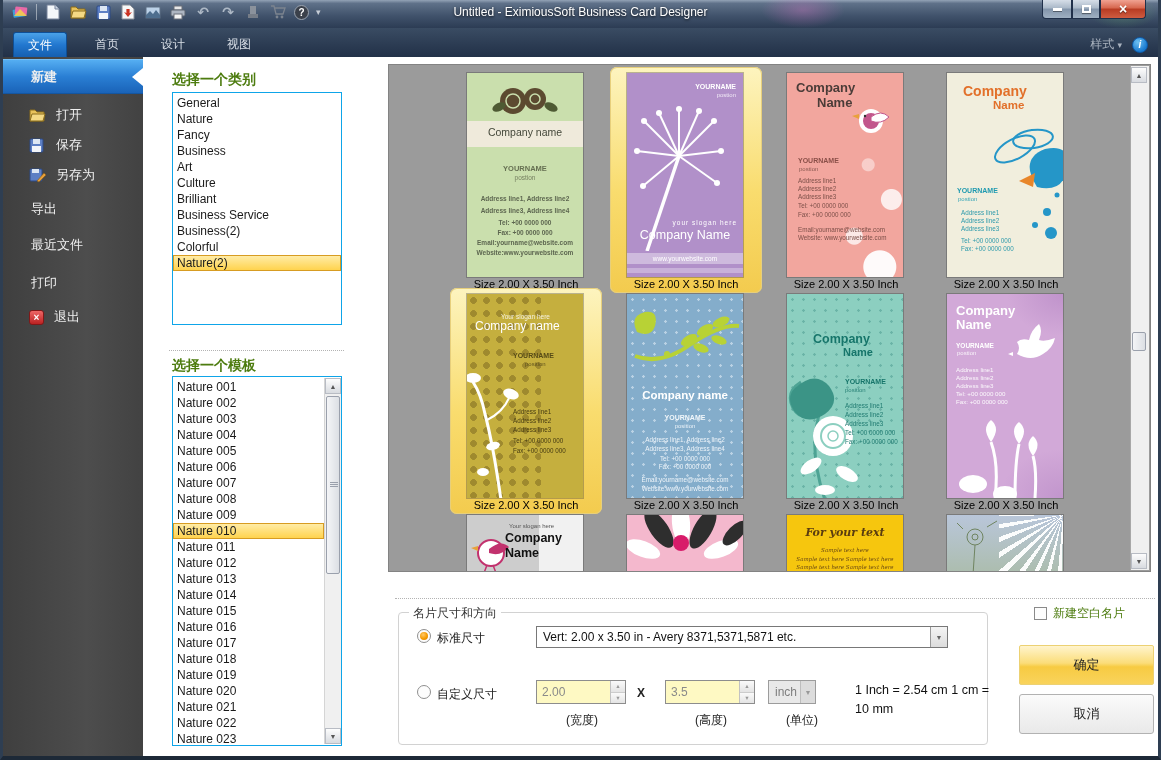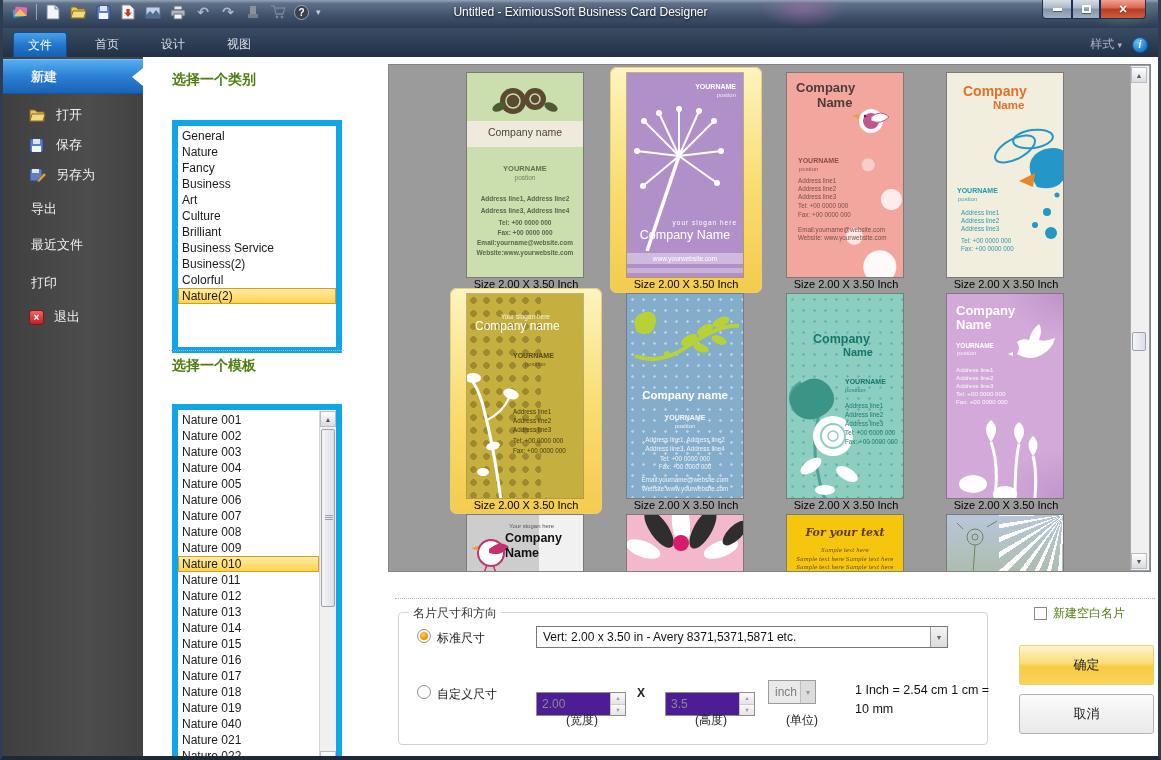--- a/index.html
+++ b/index.html
@@ -53,21 +53,21 @@
   .side-item.has-ico .lbl{margin-left:10px;}
   .side-item .ico{width:17px;height:15px;margin-left:26px;flex:0 0 auto;position:relative;}
   .side-item.sel{background:linear-gradient(180deg,#55aef2 0%,#2a7fd4 50%,#1a63b8 100%);
     border-top:1px solid #76c0f7;border-bottom:1px solid #1556a0;height:35px;font-weight:bold;}
   .sel-arrow{position:absolute;right:0;top:50%;margin-top:-9px;width:0;height:0;
     border-top:9px solid transparent;border-bottom:9px solid transparent;border-right:11px solid #fff;}
   .exit-ico{width:15px;height:15px;border-radius:3px;background:linear-gradient(180deg,#e66,#b22);
     border:1px solid #801818;color:#fff;font-size:10px;font-weight:bold;display:flex;align-items:center;justify-content:center;}
   
   .panel-h{position:absolute;font-size:14px;font-weight:bold;color:#4d7c0f;}
-  .listbox{position:absolute;background:#fff;border:6px solid #0ea5e9;overflow:hidden;margin-top:28px;}
+  .listbox{position:absolute;background:#fff;border:1px solid #0ea5e9;overflow:hidden;}
   .listbox ul{margin:0;padding:2px 0 0 0;list-style:none;}
   .listbox li{font-size:12px;color:#1a1a1a;padding:1px 4px;height:16px;line-height:14px;white-space:nowrap;}
   .listbox li.sel{background:linear-gradient(180deg,#ffeca6 0%,#ffd34e 100%);
     border:1px solid #d79c22;border-radius:0;padding:0 3px;}
   .dotted-h{position:absolute;border-top:1px dotted #b3b3b3;}
   
   .vscroll{position:absolute;top:1px;bottom:1px;width:17px;background:#f0f0f0;border-left:1px solid #d5d5d5;}
   .vscroll .arr{position:absolute;left:0;width:16px;height:16px;background:linear-gradient(180deg,#fdfdfd,#d8dbe0);
     border:1px solid #b8bcc4;color:#555;font-size:7px;display:flex;align-items:center;justify-content:center;}
   .vscroll .arr.up{top:0;}
@@ -166,21 +166,21 @@
   .gb-legend{position:absolute;top:-8px;left:10px;background:#fff;padding:0 4px;font-size:12px;color:#333;}
   .radio{position:absolute;width:14px;height:14px;border-radius:50%;border:1px solid #8f8f8f;background:#fdfdfd;}
   .radio.on::after{content:"";position:absolute;left:2px;top:2px;width:8px;height:8px;border-radius:50%;
     background:radial-gradient(circle at 40% 35%,#ffc96a 0%,#f59a00 55%,#d97c00 100%);}
   .ctl-label{position:absolute;font-size:12px;color:#222;}
   .combo{position:absolute;height:22px;background:#fff;border:1px solid #787878;}
   .combo .val{position:absolute;left:6px;top:3px;font-size:12px;color:#111;white-space:nowrap;}
   .combo .btn{position:absolute;right:0;top:0;bottom:0;width:17px;border-left:1px solid #9a9a9a;
     background:linear-gradient(180deg,#f4f4f4,#dcdcdc);color:#666;font-size:7px;
     display:flex;align-items:center;justify-content:center;}
-  .spin{position:absolute;width:90px;height:24px;border:1px solid #8d8d8d;background:#4c1d95;margin-top:12px;}
+  .spin{position:absolute;width:90px;height:24px;border:1px solid #8d8d8d;background:#fef9c3;}
   .spin .val{position:absolute;left:5px;top:4px;font-size:12px;color:#8a8a8a;}
   .spin .ud{position:absolute;right:0;top:0;bottom:0;width:15px;border-left:1px solid #c2c2c2;display:flex;flex-direction:column;}
   .spin .ud span{flex:1;display:flex;align-items:center;justify-content:center;font-size:5.5px;color:#9a9a9a;
     background:linear-gradient(180deg,#fafafa,#e4e4e4);}
   .spin .ud span:first-child{border-bottom:1px solid #ccc;}
   .unit{position:absolute;width:48px;height:24px;border:1px solid #9c9c9c;background:#e9e9e9;}
   .unit .val{position:absolute;left:6px;top:4px;font-size:12px;color:#7e7e7e;}
   .unit .btn{position:absolute;right:0;top:0;bottom:0;width:15px;border-left:1px solid #bdbdbd;
     background:#dcdcdc;color:#999;font-size:7px;display:flex;align-items:center;justify-content:center;}
   .sub-lbl{position:absolute;font-size:12px;color:#222;}
@@ -374,21 +374,21 @@
       <li class="sel">Nature 010</li>
       <li>Nature 011</li>
       <li>Nature 012</li>
       <li>Nature 013</li>
       <li>Nature 014</li>
       <li>Nature 015</li>
       <li>Nature 016</li>
       <li>Nature 017</li>
       <li>Nature 018</li>
       <li>Nature 019</li>
-      <li>Nature 040</li>
+      <li>Nature 020</li>
       <li>Nature 021</li>
       <li>Nature 022</li>
       <li>Nature 023</li>
     </ul>
     <div class="vscroll" style="right:0;">
       <div class="arr up">▲</div>
       <div class="thumb" style="top:18px;height:178px;">
           <span class="grip" style="top:85px;"></span>
         </div>
       <div class="arr down">▼</div>

